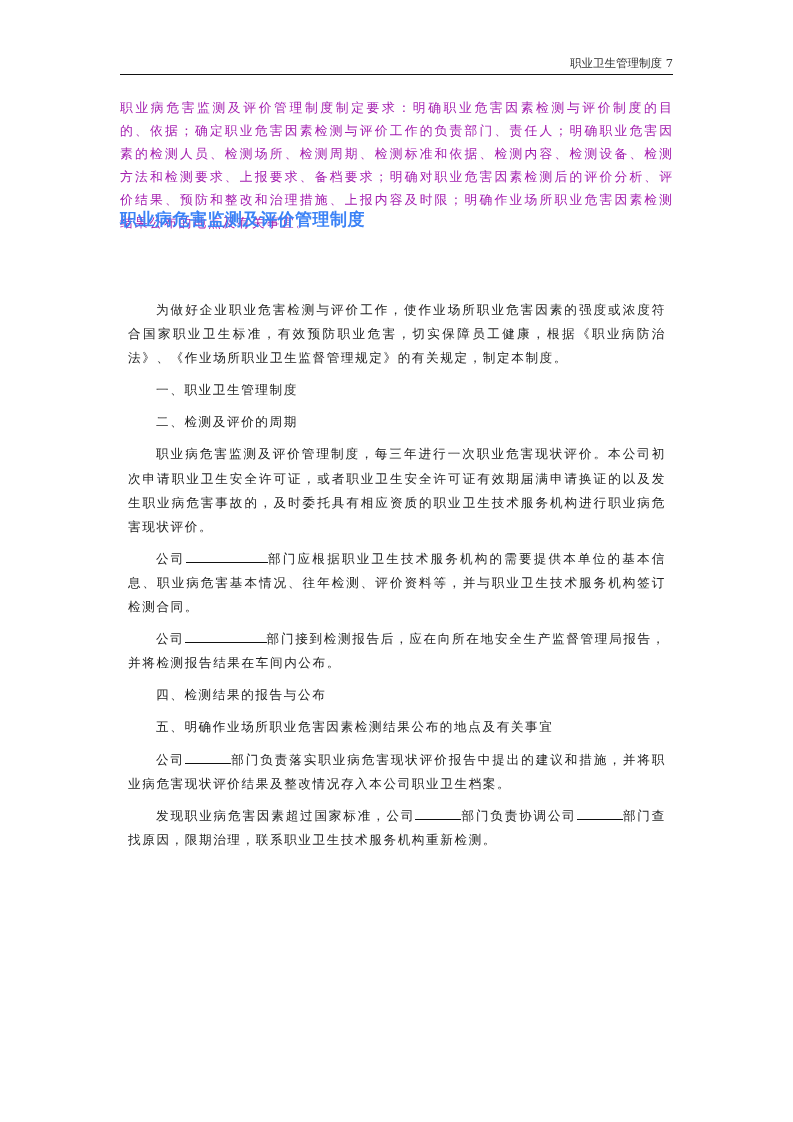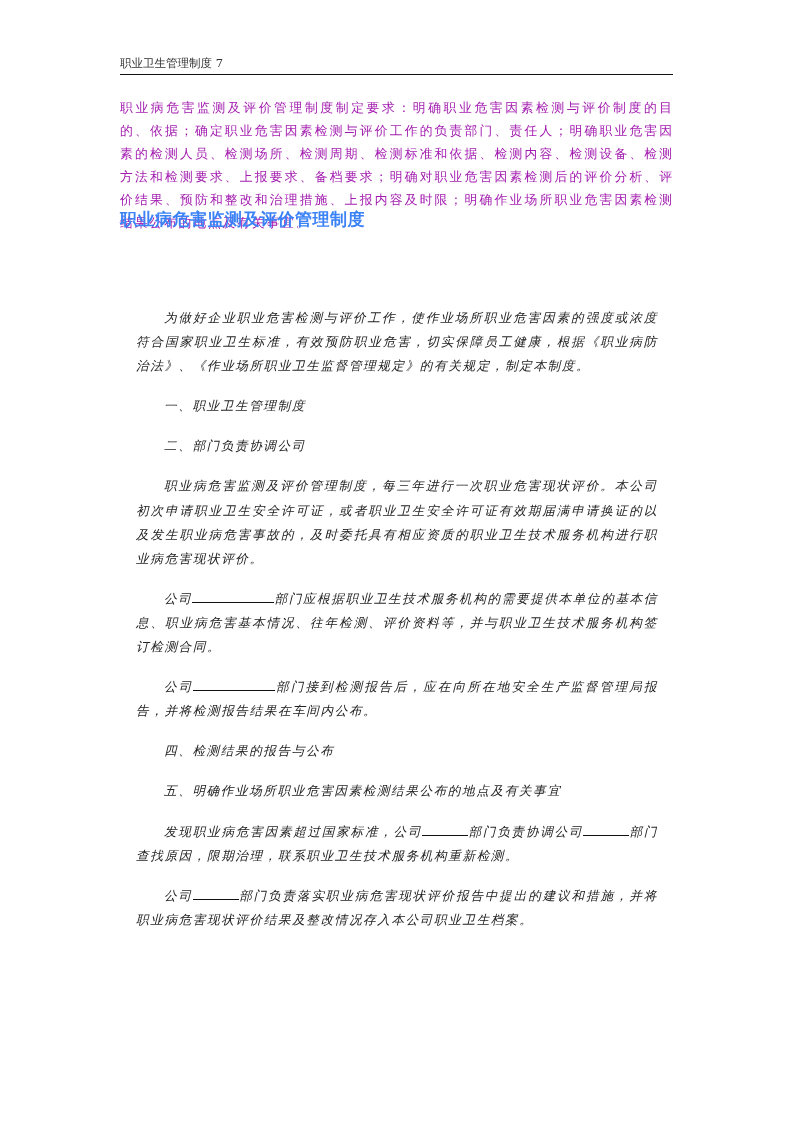--- a/index.html
+++ b/index.html
@@ -1,50 +1,50 @@
 <!DOCTYPE html>
 <html><head>
   <meta charset="utf-8">
   <style>
     html, body { margin: 0; padding: 0; background: #ffffff; }
     body { width: 793px; height: 1122px; position: relative; overflow: hidden;
       font-family: "DejaVu Sans", "Liberation Sans", sans-serif; color: #222; }
-    .header { position: absolute; left: 120px; top: 56px; width: 553px; text-align: left;
+    .header { position: absolute; left: 120px; top: 56px; width: 553px; text-align: right;
       font-family: "DejaVu Serif", "Liberation Serif", serif; font-size: 11.5px; color: #333; }
     .header-rule { position: absolute; left: 120px; top: 74px; width: 553px; height: 0;
       border-top: 1.3px solid #111; }
     .req { position: absolute; left: 120px; top: 96px; width: 554px; color: #a21caf;
       font-size: 12.8px; line-height: 23px; letter-spacing: 1.85px; text-align: justify; }
     .title { position: absolute; left: 120px; top: 208px; width: 553px; text-align: left;
       font-size: 17px; font-weight: bold; color: #3b82f6; letter-spacing: 0.5px; }
     .body { position: absolute; left: 120px; top: 290px; width: 554px; font-size: 12.6px;
       line-height: 24.1px; color: #222; letter-spacing: 1.6px; }
-    .p { margin: 16px; text-align: justify; font-style: italic; }
+    .p { margin: 8px; text-align: justify; }
     .ind { text-indent: 28px; }
     .blank { display: inline-block; border-bottom: 1px solid #111; height: 14px; vertical-align: baseline; }
   </style>
 </head>
 <body>
 
 <div class="header">职业卫生管理制度 7</div>
 <div class="header-rule"></div>
 
 <div class="req">职业病危害监测及评价管理制度制定要求：明确职业危害因素检测与评价制度的目的、依据；确定职业危害因素检测与评价工作的负责部门、责任人；明确职业危害因素的检测人员、检测场所、检测周期、检测标准和依据、检测内容、检测设备、检测方法和检测要求、上报要求、备档要求；明确对职业危害因素检测后的评价分析、评价结果、预防和整改和治理措施、上报内容及时限；明确作业场所职业危害因素检测结果公布的地点及有关事宜。</div>
 
 <div class="title">职业病危害监测及评价管理制度</div>
 
 <div class="body">
   <p class="p ind">为做好企业职业危害检测与评价工作，使作业场所职业危害因素的强度或浓度符合国家职业卫生标准，有效预防职业危害，切实保障员工健康，根据《职业病防治法》、《作业场所职业卫生监督管理规定》的有关规定，制定本制度。</p>
 
   <p class="p ind">一、职业卫生管理制度</p>
 
-  <p class="p ind">二、部门负责协调公司</p>
+  <p class="p ind">二、检测及评价的周期</p>
   <p class="p ind">职业病危害监测及评价管理制度，每三年进行一次职业危害现状评价。本公司初次申请职业卫生安全许可证，或者职业卫生安全许可证有效期届满申请换证的以及发生职业病危害事故的，及时委托具有相应资质的职业卫生技术服务机构进行职业病危害现状评价。</p>
 
   <p class="p ind"><span>公司</span><span class="blank" style="width:82px"></span><span>部门应根据职业卫生技术服务机构的需要提供本单位的基本信息、职业病危害基本情况、往年检测、评价资料等，并与职业卫生技术服务机构签订检测合同。</span></p>
 
   <p class="p ind"><span>公司</span><span class="blank" style="width:82px"></span><span>部门接到检测报告后，应在向所在地安全生产监督管理局报告，并将检测报告结果在车间内公布。</span></p>
   <p class="p ind">四、检测结果的报告与公布</p>
 
   <p class="p ind">五、明确作业场所职业危害因素检测结果公布的地点及有关事宜</p>
+  <p class="p ind"><span>公司</span><span class="blank" style="width:46px"></span><span>部门负责落实职业病危害现状评价报告中提出的建议和措施，并将职业病危害现状评价结果及整改情况存入本公司职业卫生档案。</span></p>
   <p class="p ind"><span>发现职业病危害因素超过国家标准，公司</span><span class="blank" style="width:46px"></span><span>部门负责协调公司</span><span class="blank" style="width:46px"></span><span>部门查找原因，限期治理，联系职业卫生技术服务机构重新检测。</span></p>
-  <p class="p ind"><span>公司</span><span class="blank" style="width:46px"></span><span>部门负责落实职业病危害现状评价报告中提出的建议和措施，并将职业病危害现状评价结果及整改情况存入本公司职业卫生档案。</span></p>
 </div>
 
 </body></html>

